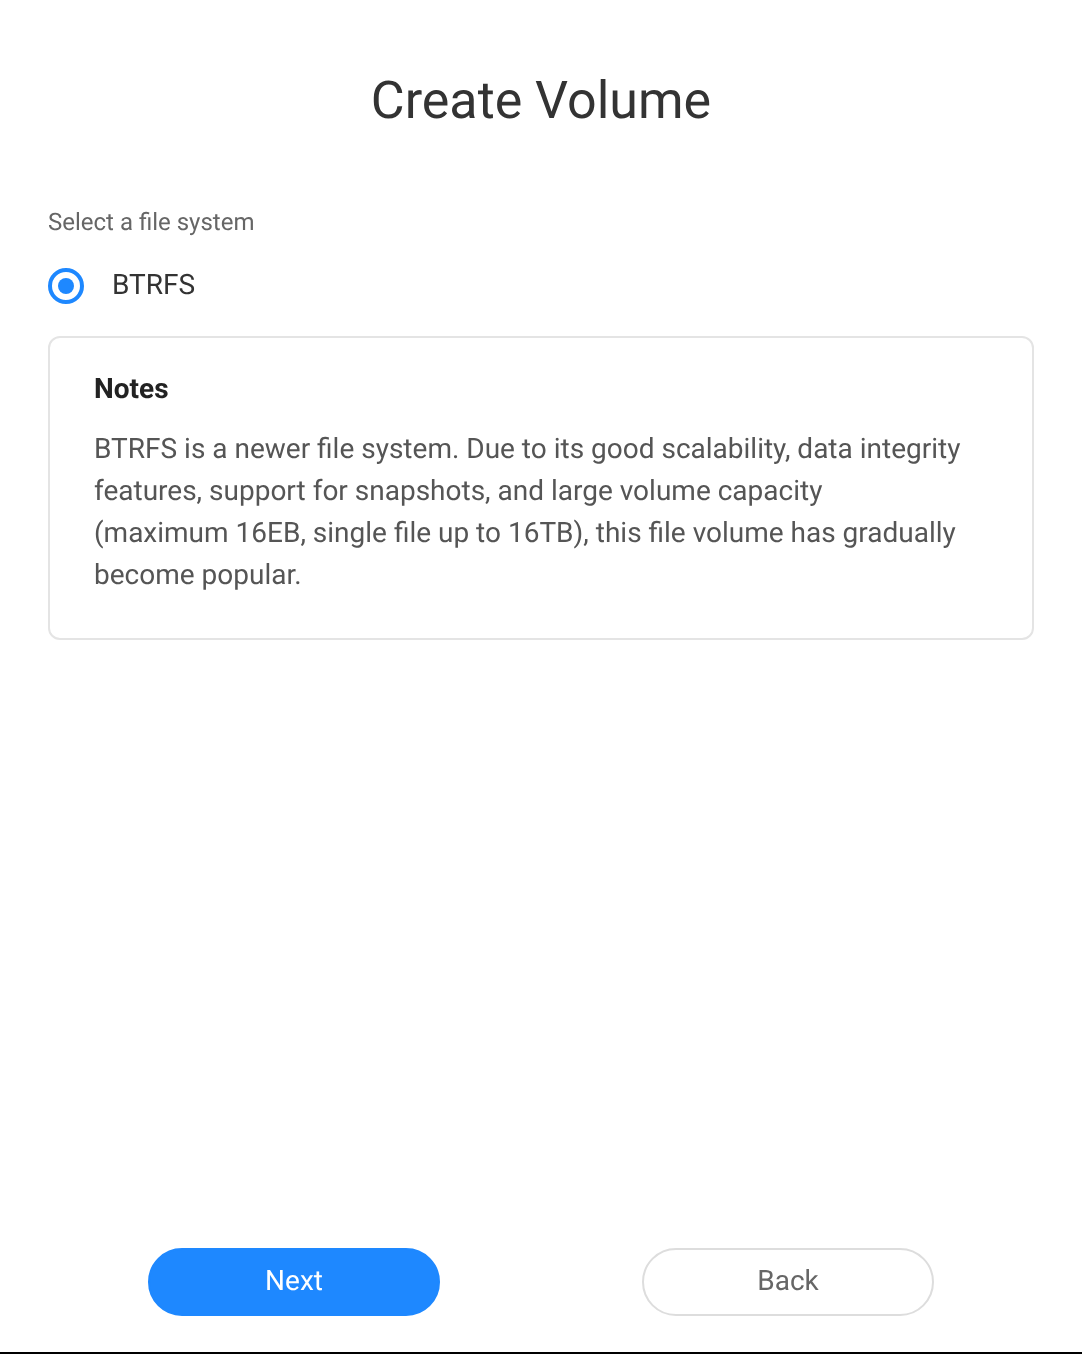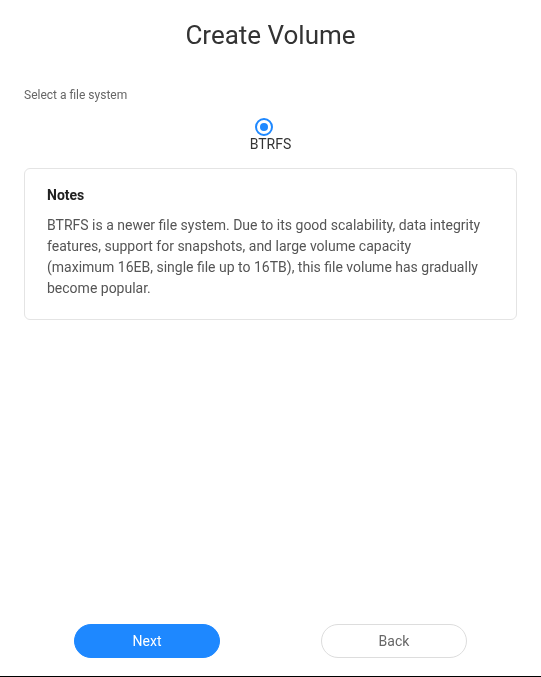--- a/index.html
+++ b/index.html
@@ -19,41 +19,40 @@
       width: 100%;
       height: 100%;
       display: flex;
       flex-direction: column;
     }
     .title {
       font-size: 26px;
       font-weight: 400;
       color: #333;
       text-align: center;
-      margin-top: 20px;
+      margin-top: 36px;
       margin-bottom: 38px;
     }
     .content {
       padding: 0 24px;
       flex: 1;
     }
     .prompt {
       font-size: 12px;
       color: #666;
       margin-bottom: 16px;
     }
     .radio-group {
       margin-bottom: 14px;
     }
     .radio-option {
       display: flex;
       align-items: center;
       margin-bottom: 16px;
       cursor: pointer;
-      flex-direction: column;
     }
     .radio-circle {
       width: 18px;
       height: 18px;
       border-radius: 50%;
       border: 2px solid #ccc;
       margin-right: 14px;
       display: flex;
       align-items: center;
       justify-content: center;

